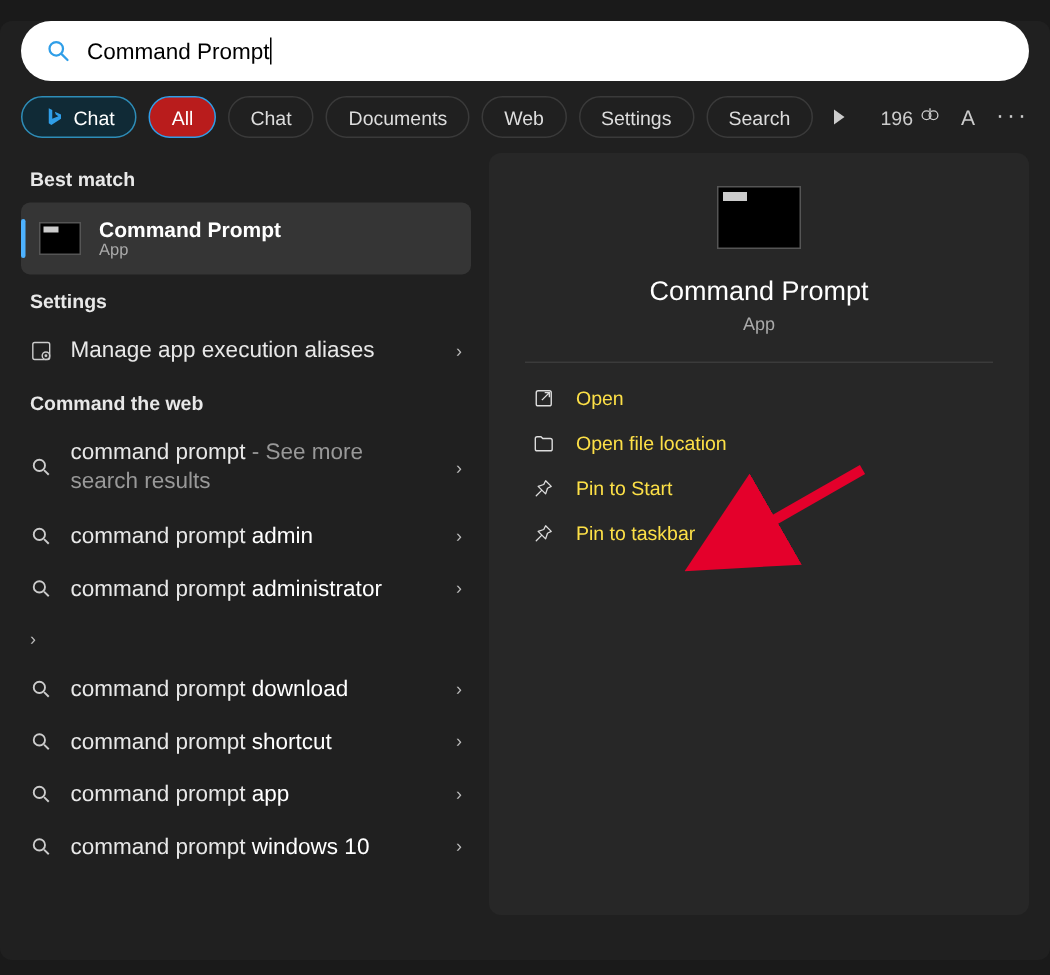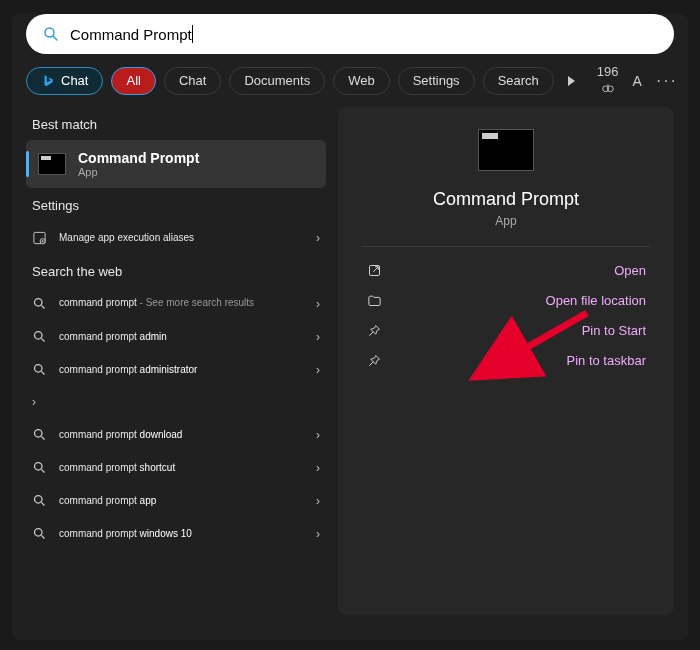--- a/index.html
+++ b/index.html
@@ -1,17 +1,17 @@
 <!DOCTYPE html>
 <html><head>
 <meta charset="utf-8">
 <style>
   * { box-sizing: border-box; margin: 0; padding: 0; font-family: "Segoe UI", Arial, sans-serif; }
   body { background: #1a1a1a; width: 700px; height: 650px; overflow: hidden; color: #fff; }
-  .panel { background: #202020; border-radius: 8px; margin: 12px; padding: 0 0 8px 0; height: 626px; position: relative; }
+  .panel { background: #202020; border-radius: 8px; padding: 0 0 8px 0; height: 626px; position: relative; }
 
   
   .searchbar { display:flex; align-items:center; background:#fff; border-radius:22px; height:40px; margin:14px 14px 10px 14px; padding:0 16px; }
   .searchbar .mag { width:18px; height:18px; margin-right:10px; display:flex; align-items:center; justify-content:center; }
   .searchbar input { flex:1; border:none; outline:none; font-size:15px; color:#000; background:transparent; }
   .caret { display:inline-block; width:1px; height:18px; background:#000; animation:blink 1s step-end infinite; }
   @keyframes blink { 50% { opacity:0; } }
 
   
   .filters { display:flex; align-items:center; gap:8px; padding:0 14px 10px 14px; }
@@ -21,54 +21,54 @@
   .spacer { flex:1; }
   .rt { display:flex; align-items:center; gap:14px; color:#ccc; font-size:13px; }
   .rt .dots { letter-spacing:2px; font-size:16px; line-height:1; }
 
   
   .cols { display:flex; gap:12px; padding:0 14px; height:calc(100% - 110px); }
   .left { width:300px; }
   .right { flex:1; background:#272727; border-radius:8px; padding:22px 0 0 0; position:relative; }
 
   
-  .sec { color:#e8e8e8; font-size:13px; font-weight:400; padding:10px 6px 8px 6px; }
+  .sec { color:#e8e8e8; font-size:13px; font-weight:700; padding:10px 6px 8px 6px; }
 
   
   .bm { display:flex; align-items:center; background:#353535; border-radius:6px; padding:10px 12px; position:relative; }
   .bm::before { content:""; position:absolute; left:0; top:22%; bottom:22%; width:3px; background:#4db2ff; border-radius:2px; }
   .bm .thumb { width:28px; height:22px; background:#000; border:1px solid #555; margin-right:12px; position:relative; }
   .bm .thumb::after { content:""; position:absolute; left:2px; top:2px; width:10px; height:4px; background:#ccc; }
   .bm .t1 { font-size:14px; font-weight:600; }
   .bm .t2 { font-size:11px; color:#aaa; }
 
   
   .row { display:flex; align-items:center; justify-content:space-between; padding:9px 6px 9px 6px; cursor:pointer; border-radius:4px; }
-  .row .lbl { display:flex; align-items:center; gap:12px; font-size:10px; color:#e8e8e8; max-width:250px; }
+  .row .lbl { display:flex; align-items:center; gap:12px; font-size:15px; color:#e8e8e8; max-width:250px; }
   .row .lbl .sub { color:#999; font-weight:400; }
   .row .lbl b { color:#fff; font-weight:400; }
   .chev { color:#bbb; font-size:12px; }
   .mag-s { width:15px; height:15px; flex:0 0 15px; display:flex; align-items:center; justify-content:center; }
 
   
   .preview-thumb { width:56px; height:42px; background:#000; border:1px solid #555; margin:0 auto 18px auto; position:relative; }
   .preview-thumb::after { content:""; position:absolute; left:3px; top:3px; width:16px; height:6px; background:#ccc; }
   .preview-title { text-align:center; font-size:18px; font-weight:400; }
   .preview-sub { text-align:center; font-size:12px; color:#aaa; margin-top:4px; margin-bottom:18px; }
   .hr { height:1px; background:#3b3b3b; margin:0 24px 8px 24px; }
-  .action { display:flex; align-items:center; gap:14px; padding:7px 28px; font-size:13px; color:#f0abfc; cursor:pointer;justify-content:space-between; }
+  .action { display:flex; align-items:center; gap:14px; padding:7px 28px; font-size:13px; color:#fde047; cursor:pointer; }
   .action .ico { width:16px; height:16px; display:flex; align-items:center; justify-content:center; color:#ddd; }
 
   
   .arrow { position:absolute; left:490px; top:294px; pointer-events:none; }
   .arrow svg { overflow:visible; }
 
   .bing-b { width:14px; height:14px; }
   .play { width:0; height:0; border-left:7px solid #ccc; border-top:5px solid transparent; border-bottom:5px solid transparent; }
-  .rewards { display:flex; align-items:center; gap:4px;flex-direction:column; }
+  .rewards { display:flex; align-items:center; gap:4px; }
   .rewards .medal { width:14px; height:14px; }
 </style>
 </head>
 <body>
 
 <div class="panel">
 
   <div class="searchbar">
     <span class="mag">
       <svg viewBox="0 0 24 24" width="18" height="18">
@@ -149,21 +149,21 @@
                 <rect x="3" y="3" width="18" height="18" rx="2" fill="none" stroke="#ccc" stroke-width="1.5"></rect>
                 <circle cx="17" cy="17" r="4" fill="#272727" stroke="#ccc" stroke-width="1.5"></circle>
                 <circle cx="17" cy="17" r="1.5" fill="#ccc"></circle>
               </svg>
           </span>
           <span>Manage app execution aliases</span>
         </div>
         <span class="chev">›</span>
       </div>
 
-      <div class="sec">Search the web</div>
+      <div class="sec">Command the web</div>
 
       <div class="row">
         <div class="lbl">
           <span class="mag-s">
               <svg viewBox="0 0 24 24" width="15" height="15">
                 <circle cx="10" cy="10" r="6" fill="none" stroke="#ccc" stroke-width="2"></circle>
                 <line x1="15" y1="15" x2="20" y2="20" stroke="#ccc" stroke-width="2"></line>
               </svg>
             </span>
           <span style="line-height:1.25;"><span>command prompt</span><span class="sub"> - See more search results</span></span>

